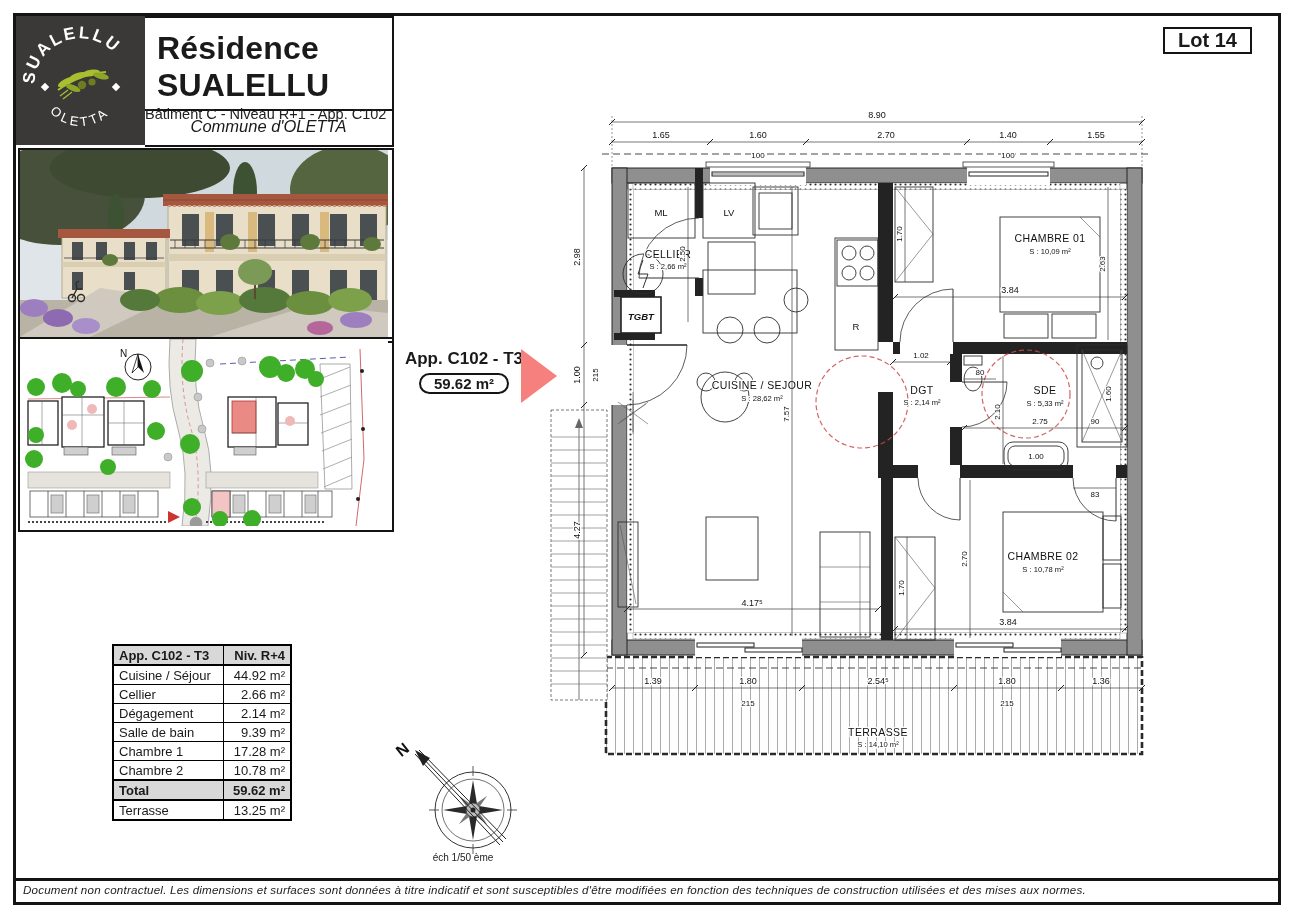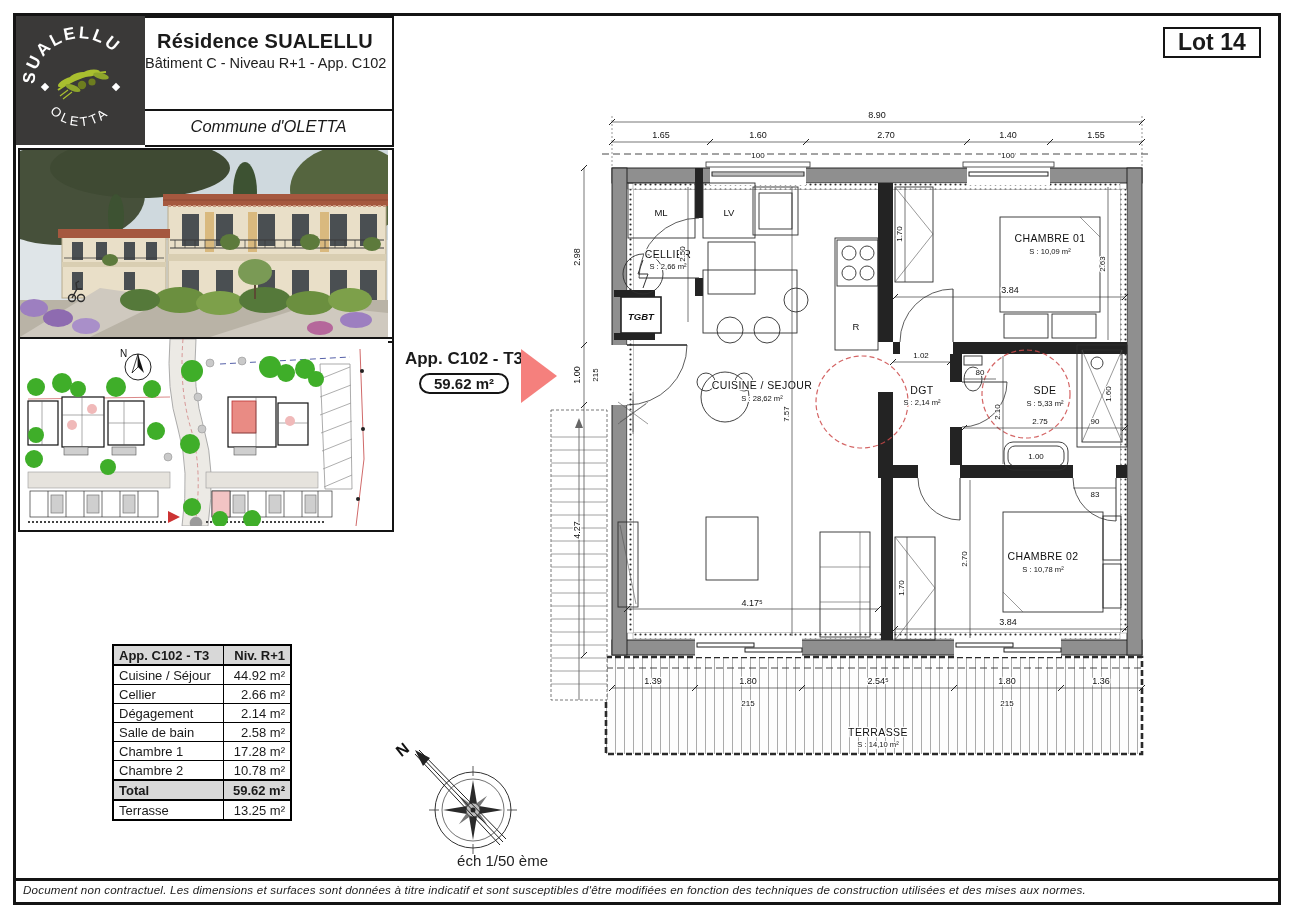--- a/index.html
+++ b/index.html
@@ -8,45 +8,45 @@
   .abs{position:absolute;}
   
   #frame{left:13px;top:13px;width:1262px;height:862px;border:3px solid #141414;}
   #footer-strip{left:13px;top:878px;width:1262px;height:24px;border-left:3px solid #141414;
         border-right:3px solid #141414;border-bottom:3px solid #141414;}
   #footer-strip .txt{font-style:italic;font-size:11.6px;line-height:24px;padding-left:7px;
         white-space:nowrap;color:#1c1c1c;letter-spacing:.2px;border-radius:12px;}
   
   #logo-box{left:16px;top:16px;width:129px;height:129px;background:#3a3938;}
   #title-box{left:145px;top:16px;width:247px;height:91px;border:2px solid #141414;border-left:none;}
-  #title-box .t1{font-size:20px;font-weight:bold;margin:12px 0 2px 12px;letter-spacing:.2px;}
+  #title-box .t1{font-size:32px;font-weight:bold;margin:12px 0 2px 12px;letter-spacing:.2px;}
   #title-box .t2{font-size:14.5px;color:#222;}
   #commune-box{left:145px;top:107px;width:247px;height:38px;border:2px solid #141414;border-left:none;border-top:none;
         display:flex;align-items:center;justify-content:center;font-size:16.5px;font-style:italic;}
-  #lot-box{left:1163px;top:27px;border:2.5px solid #141414;padding:0px 13px;font-size:23px;
+  #lot-box{left:1163px;top:27px;border:2.5px solid #141414;padding:0px 13px;font-size:20px;
         font-weight:bold;background:#fff;}
   
   #photo-box{left:18px;top:148px;width:372px;height:191px;border:2px solid #141414;}
   #siteplan-box{left:18px;top:337px;width:372px;height:191px;border:2px solid #141414;}
   
   #callout{left:391px;top:349px;width:146px;text-align:center;}
   #callout .nm{font-size:17px;font-weight:bold;}
   #callout .pill{display:inline-block;margin-top:4px;border:2px solid #141414;border-radius:13px;
         padding:0px 13px;font-size:15px;font-weight:bold;}
   #red-arrow{left:521px;top:349px;width:0;height:0;border-top:27px solid transparent;
         border-bottom:27px solid transparent;border-left:36px solid #f5807d;}
   
   #surface-table{left:112px;top:644px;width:180px;border-collapse:collapse;border:2px solid #000;}
   #surface-table td{border:1px solid #000;font-size:13px;padding:1.5px 5px;background:#fff;}
   #surface-table td.v{text-align:right;white-space:nowrap;}
   #surface-table tr.hd td, #surface-table tr.tot td{background:#d8d8d8;font-weight:bold;
         border-top:2.5px solid #000;border-bottom:2.5px solid #000;}
   
   #compass{left:388px;top:738px;}
-  #scale-label{left:378px;top:852px;width:170px;text-align:right;font-size:15px;color:#222;}
+  #scale-label{left:378px;top:852px;width:170px;text-align:center;font-size:10px;color:#222;}
   
   #plan{left:548px;top:92px;}
   svg text{font-family:"Liberation Sans",sans-serif;}
   .dim{font-size:9px;fill:#111;paint-order:stroke;stroke:#fff;stroke-width:2.4px;}
   .dimS{font-size:8px;fill:#111;paint-order:stroke;stroke:#fff;stroke-width:2.2px;}
   .room{font-size:10.5px;fill:#111;letter-spacing:.4px;paint-order:stroke;stroke:#fff;stroke-width:2.6px;}
   .areaT{font-size:7.6px;fill:#111;paint-order:stroke;stroke:#fff;stroke-width:2.2px;}
   .appl{font-size:9.5px;fill:#111;}
   .dimline{stroke:#3c3c3c;stroke-width:.7;}
   .tick{stroke:#222;stroke-width:1;}
@@ -291,37 +291,37 @@
   <div class="abs" id="callout">
     <div class="nm">App. C102 - T3</div>
     <div class="pill">59.62 m²</div>
   </div>
   <div class="abs" id="red-arrow"></div>
 
   <table class="abs" id="surface-table">
     <tbody>
         <tr class="hd">
       <td>App. C102 - T3</td>
-      <td class="v">Niv. R+1</td>
+      <td class="v">Niv. R+4</td>
     </tr>
     <tr>
       <td>Cuisine / Séjour</td>
       <td class="v">44.92 m²</td>
     </tr>
     <tr>
       <td>Cellier</td>
       <td class="v">2.66 m²</td>
     </tr>
     <tr>
       <td>Dégagement</td>
       <td class="v">2.14 m²</td>
     </tr>
     <tr>
       <td>Salle de bain</td>
-      <td class="v">2.58 m²</td>
+      <td class="v">9.39 m²</td>
     </tr>
     <tr>
       <td>Chambre 1</td>
       <td class="v">17.28 m²</td>
     </tr>
     <tr>
       <td>Chambre 2</td>
       <td class="v">10.78 m²</td>
     </tr>
     <tr class="tot">

